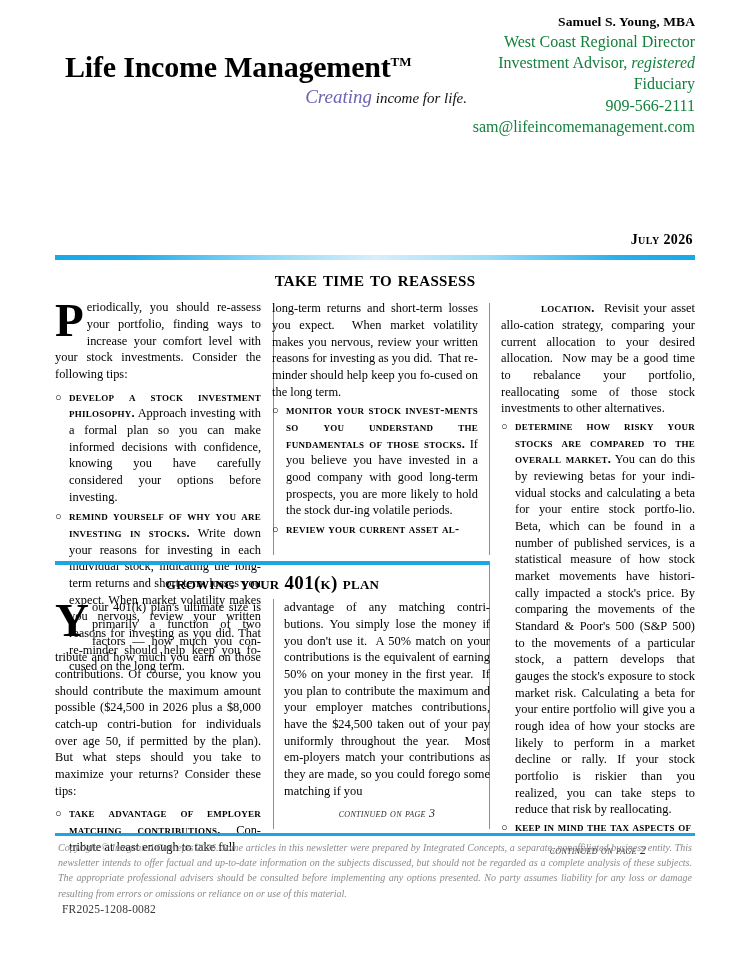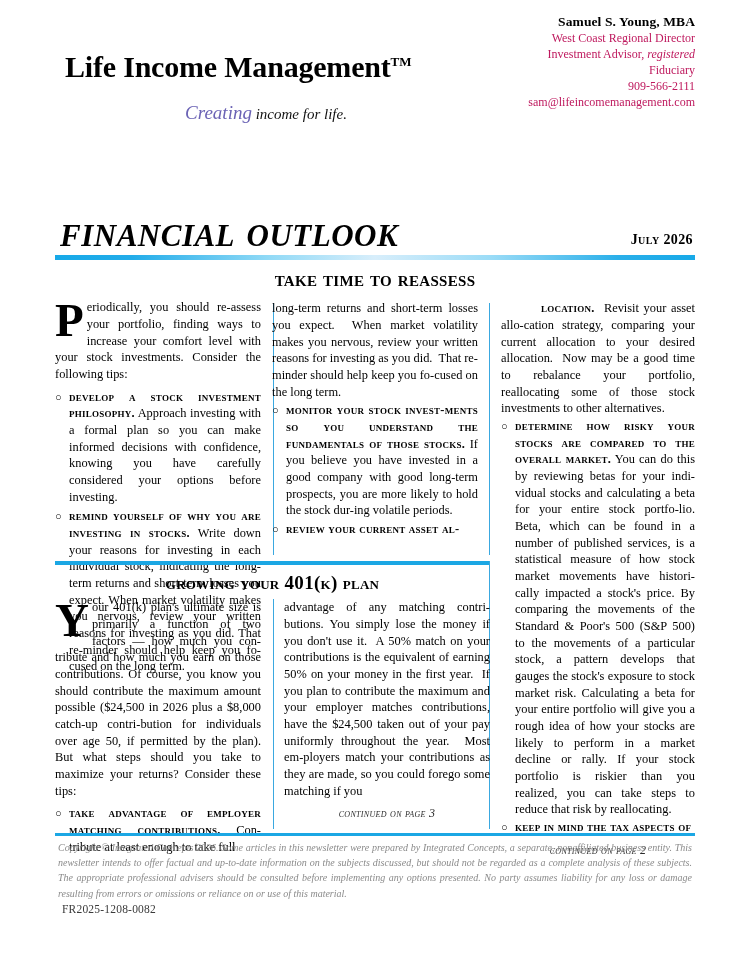--- a/index.html
+++ b/index.html
@@ -45,22 +45,22 @@
     line-height: 1;
     white-space: nowrap;
   }
   .brand-name .tm {
     font-size: 13px;
     vertical-align: super;
     font-weight: bold;
     letter-spacing: 0;
   }
   .tagline {
-    text-align: center;
-    margin-top: 20px;
+    text-align: right;
+    margin-top: 4px;
     padding-right: 18px;
     font-size: 16px;
     font-style: italic;
     font-family: "Liberation Serif", serif;
   }
   .tagline .creating {
     color: #6b63b5;
     font-size: 19px;
     font-style: italic;
   }
@@ -76,22 +76,22 @@
     top: 13px;
     text-align: right;
     line-height: 1.33;
   }
   .contact-name {
     font-weight: bold;
     font-size: 13.5px;
     letter-spacing: 0.1px;
   }
   .contact-line {
-    font-size: 12px;
-    color: #be185d;
+    font-size: 16px;
+    color: #15803d;
   }
   .contact-line .reg {
     font-style: italic;
   }
 
   
   .title-row {
     position: relative;
     margin-top: 88px;
     height: 46px;
@@ -275,21 +275,20 @@
       <div class="contact-name">Samuel S. Young, MBA</div>
       <div class="contact-line">West Coast Regional Director</div>
       <div class="contact-line"><span>Investment Advisor, </span><span class="reg">registered</span></div>
       <div class="contact-line">Fiduciary</div>
       <div class="contact-line">909-566-2111</div>
       <div class="contact-line">sam@lifeincomemanagement.com</div>
     </div>
   </div>
 
   <div class="title-row">
-    <div class="pub-title">Financial Outlook</div>
     <div class="issue-date">July 2026</div>
   </div>
   <div class="rule-gradient"></div>
 
   <div class="headline">Take Time to Reassess</div>
 
   <div class="content">
 
     <div class="col-divider" style="left:218px; top:4px; height:252px;"></div>
 

